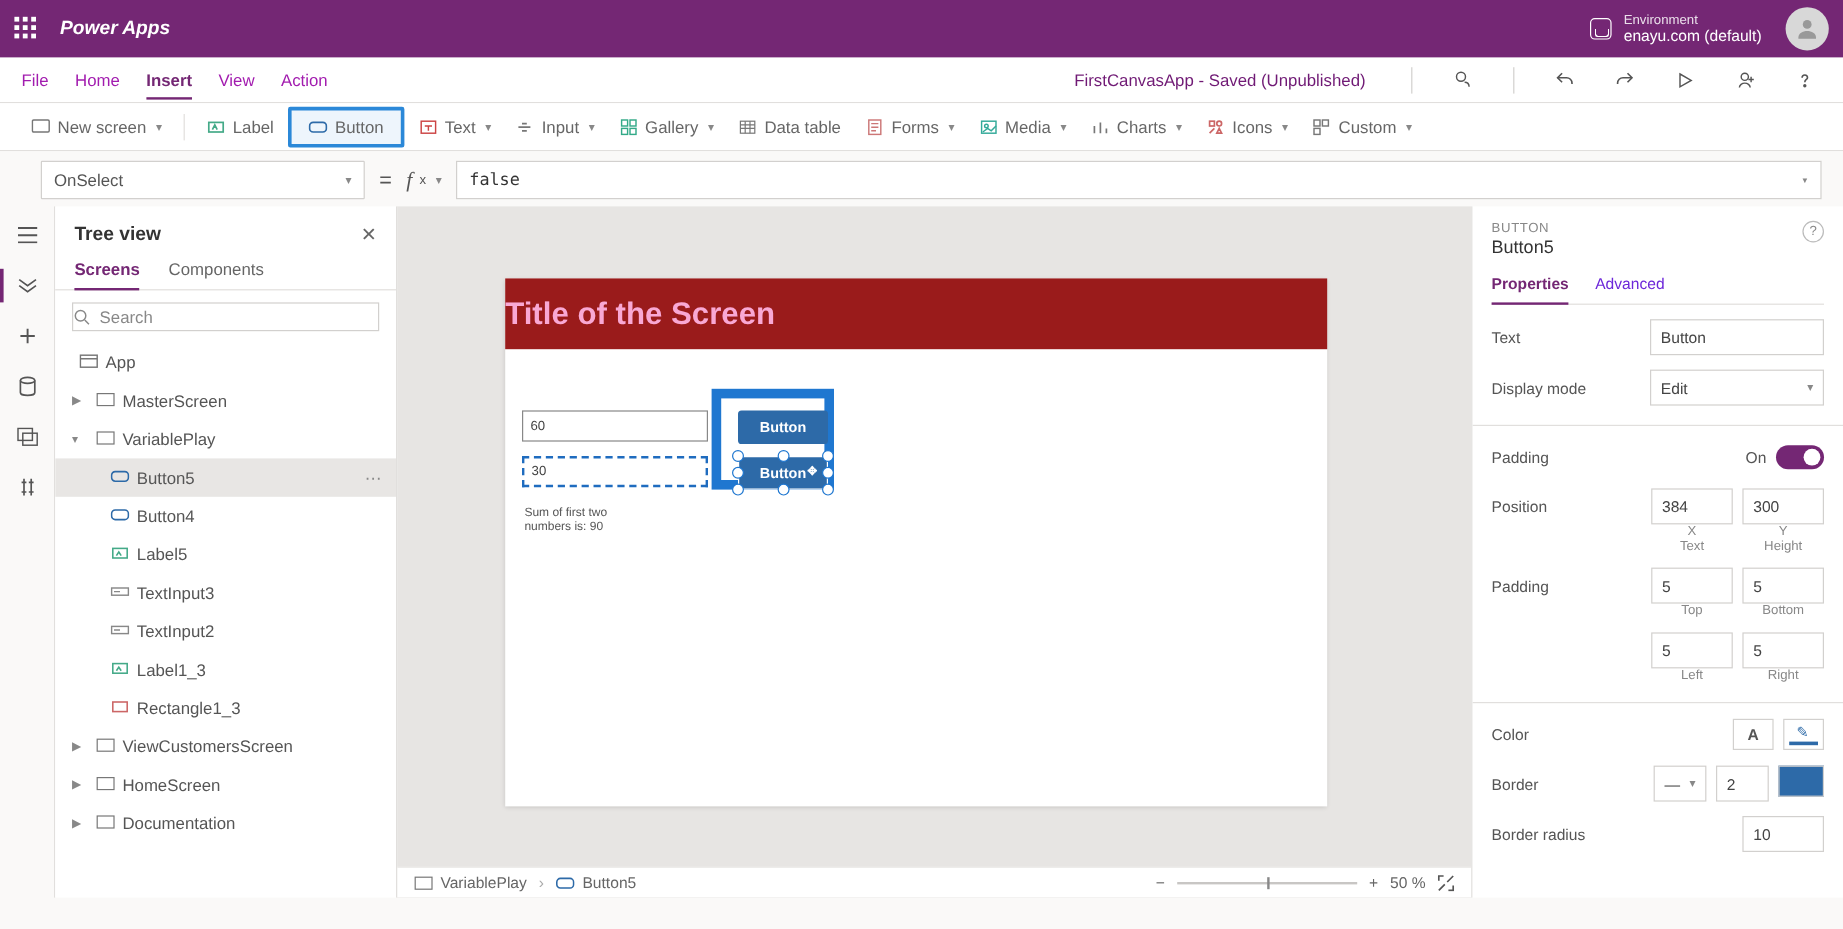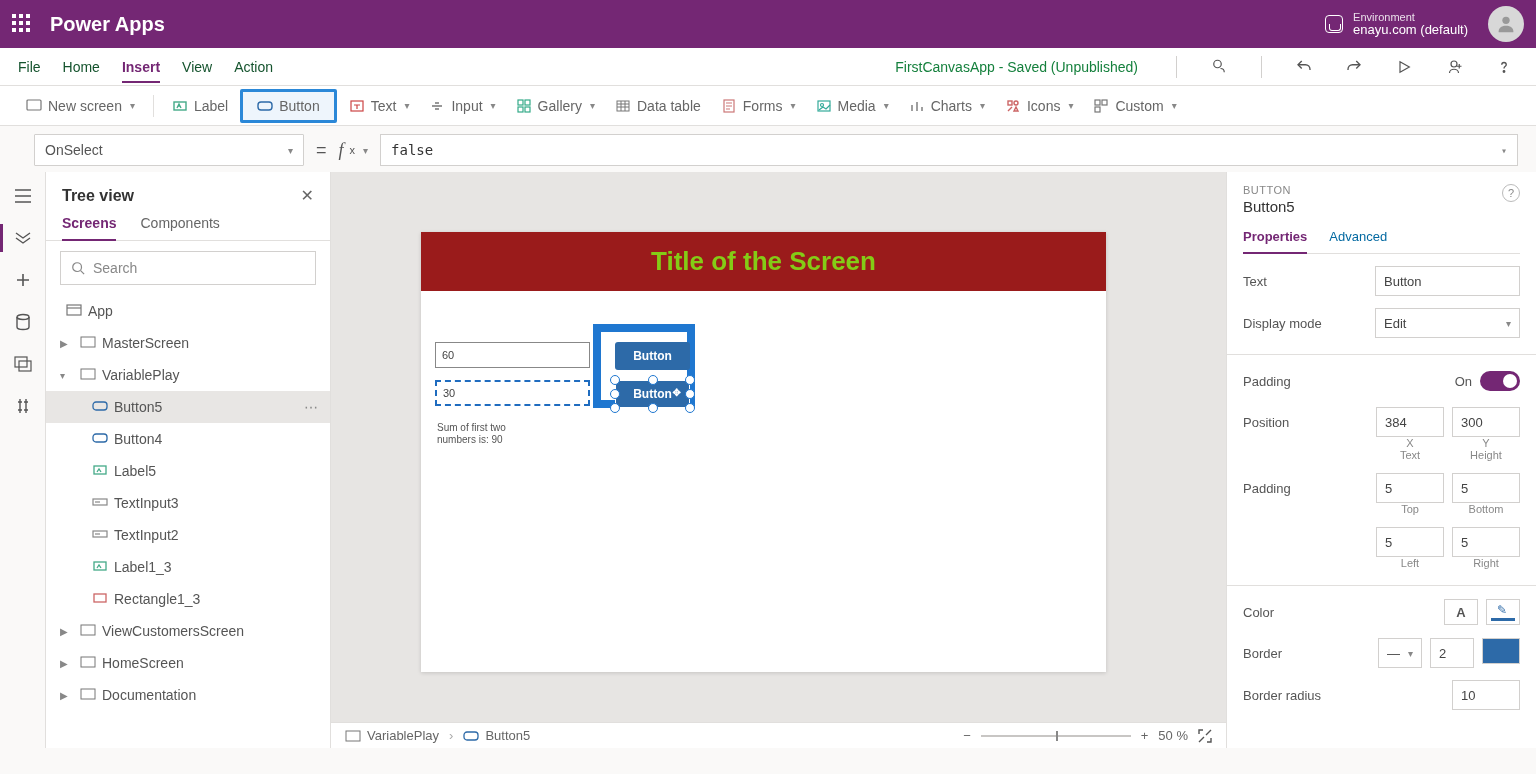--- a/index.html
+++ b/index.html
@@ -13,34 +13,34 @@
     --highlight:#0078d4;
     --sel:#2b88d8;
   }
   *{box-sizing:border-box;}
   html,body{margin:0;padding:0;height:100%;font-family:"Segoe UI",Arial,sans-serif;font-size:14px;color:var(--text);}
   body{width:1536px;height:774px;overflow:hidden;background:var(--bg);}
   
   .topbar{background:var(--purple);height:48px;display:flex;align-items:center;color:#fff;padding:0 12px;}
   .waffle{width:20px;height:20px;display:grid;grid-template-columns:repeat(3,4px);grid-template-rows:repeat(3,4px);gap:3px;margin-right:18px;}
   .waffle span{background:#fff;}
-  .app-title{font-size:20px;font-weight:600;}
+  .app-title{font-size:16px;font-weight:600;font-style:italic;}
   .top-spacer{flex:1;}
   .env{display:flex;align-items:center;gap:10px;margin-right:20px;}
   .env-icon{width:18px;height:18px;border:1.5px solid #fff;border-radius:4px;position:relative;}
   .env-icon::after{content:"";position:absolute;width:10px;height:6px;border:1.5px solid #fff;border-top:none;border-radius:0 0 3px 3px;left:3px;top:8px;}
   .env-text .lbl{font-size:11px;opacity:.85;line-height:12px;}
   .env-text .val{font-size:13px;line-height:14px;}
   .avatar{width:36px;height:36px;border-radius:50%;background:#d8d8d8;display:flex;align-items:center;justify-content:center;color:#777;}
   
   .menubar{height:38px;background:#fff;border-bottom:1px solid var(--border);display:flex;align-items:center;padding:0 18px;gap:22px;color:#555;}
-  .menubar .mitem{cursor:pointer;font-size:14px;color:#14532d;}
+  .menubar .mitem{cursor:pointer;font-size:14px;color:#a21caf;}
   .menubar .mitem.active{color:var(--purple);font-weight:600;border-bottom:2px solid var(--purple);padding-bottom:6px;margin-bottom:-8px;}
   .menubar .mspacer{flex:1;}
-  .app-label{color:#15803d;font-size:14px;margin-right:10px;}
+  .app-label{color:#701a75;font-size:14px;margin-right:10px;}
   .iconbtn{width:28px;height:28px;display:flex;align-items:center;justify-content:center;color:#555;cursor:pointer;}
   .vsep{width:1px;height:22px;background:var(--border2);margin:0 6px;}
   
   .ribbon{height:40px;background:#fff;border-bottom:1px solid var(--border);display:flex;align-items:center;padding:0 18px;gap:4px;color:#666;}
   .ritem{display:flex;align-items:center;gap:6px;padding:4px 8px;border-radius:2px;cursor:pointer;font-size:14px;color:#666;justify-content:space-between;}
   .ritem .ico{width:16px;height:16px;display:inline-block;}
   .ritem.highlight{border:3px solid var(--sel);background:#eef5fc;padding:6px 14px;}
   .rsep{width:1px;height:22px;background:var(--border);margin:0 6px;}
   .chev{font-size:10px;color:#888;margin-left:2px;}
   
@@ -58,45 +58,45 @@
   .leftrail .railbtn.active::before{content:"";position:absolute;left:-13px;top:-4px;width:3px;height:28px;background:var(--purple);}
   
   .treepanel{width:285px;background:#fff;border-right:1px solid var(--border);display:flex;flex-direction:column;}
   .treepanel .hdr{display:flex;align-items:center;justify-content:space-between;padding:14px 16px 4px 16px;}
   .treepanel .hdr h3{margin:0;font-size:16px;font-weight:600;color:#333;}
   .close-x{color:#666;cursor:pointer;font-size:16px;}
   .tree-tabs{display:flex;gap:24px;padding:6px 16px 0 16px;border-bottom:1px solid var(--border);}
   .tree-tabs .ttab{font-size:14px;color:#666;padding-bottom:8px;cursor:pointer;}
   .tree-tabs .ttab.active{color:var(--purple);font-weight:600;border-bottom:2px solid var(--purple);margin-bottom:-1px;}
   .tree-search{margin:10px 14px;}
-  .tree-search .sbox{height:34px;border:1px solid var(--border2);display:flex;align-items:center;padding:0 10px;color:#888;gap:8px;}
+  .tree-search .sbox{height:24px;border:1px solid var(--border2);display:flex;align-items:center;padding:0 0;color:#888;gap:8px;}
   .tree-list{flex:1;overflow:auto;font-size:14px;color:#555;}
   .tnode{display:flex;align-items:center;gap:6px;height:32px;padding-left:10px;cursor:pointer;}
   .tnode.selected{background:#e8e6e4;}
   .tnode .exp{width:14px;color:#888;font-size:10px;}
   .tnode .tico{width:16px;height:14px;display:inline-block;}
   .tnode.l1{padding-left:14px;}
   .tnode.l2{padding-left:46px;}
   .tdots{margin-left:auto;margin-right:12px;color:#888;}
   
   .canvas-area{flex:1;background:#e7e5e3;position:relative;overflow:hidden;}
   .canvas{position:absolute;left:90px;top:60px;width:685px;height:440px;background:#fff;box-shadow:0 1px 4px rgba(0,0,0,.15);}
-  .screen-title{background:#9a1b1b;color:#84cc16;font-weight:700;font-size:26px;text-align:center;padding:14px 0;}
+  .screen-title{background:#9a1b1b;color:#f9a8d4;font-weight:700;font-size:26px;text-align:left;padding:14px 0;}
   .tinput{position:absolute;height:26px;border:1px solid #888;font-size:11px;color:#444;padding:0 6px;display:flex;align-items:center;background:#fff;width:155px;}
   .tinput.dashed{border:2px dashed #1f6cbf;}
   .cbtn{position:absolute;background:#2d6aa8;color:#fff;font-size:12px;font-weight:600;border-radius:3px;display:flex;align-items:center;justify-content:center;width:75px;height:28px;}
   .sel-outline{position:absolute;border:8px solid #1f77d0;}
   .handle{width:10px;height:10px;background:#fff;border:1px solid #1f77d0;border-radius:50%;position:absolute;}
   .sumlabel{position:absolute;font-size:10px;color:#555;line-height:12px;}
   
   .proppanel{width:310px;background:#fff;border-left:1px solid var(--border);padding:12px 16px;overflow:auto;font-size:13px;color:#555;}
   .proppanel .ptype{font-size:11px;color:#888;letter-spacing:.5px;}
   .proppanel .pname{font-size:15px;color:#333;margin-top:2px;}
   .proppanel .ptabs{display:flex;gap:22px;margin-top:14px;border-bottom:1px solid var(--border);}
-  .proppanel .ptabs .ptab{padding-bottom:8px;cursor:pointer;color:#0369a1;}
+  .proppanel .ptabs .ptab{padding-bottom:8px;cursor:pointer;color:#6d28d9;}
   .proppanel .ptabs .ptab.active{color:var(--purple);font-weight:600;border-bottom:2px solid var(--purple);margin-bottom:-1px;}
   .prow{display:flex;align-items:center;justify-content:space-between;margin-top:12px;min-height:28px;}
   .prow .plabel{color:#555;}
   .pinput{height:30px;border:1px solid var(--border2);padding:0 8px;background:#fff;color:#444;display:flex;align-items:center;width:145px;}
   .pinput.sm{width:68px;}
   .pair{display:flex;gap:8px;}
   .sublabel{display:flex;gap:8px;font-size:11px;color:#888;justify-content:flex-end;}
   .sublabel span{width:68px;text-align:center;}
   .toggle{width:40px;height:20px;background:var(--purple);border-radius:10px;position:relative;}
   .toggle::after{content:"";position:absolute;width:14px;height:14px;background:#fff;border-radius:50%;right:3px;top:3px;}

